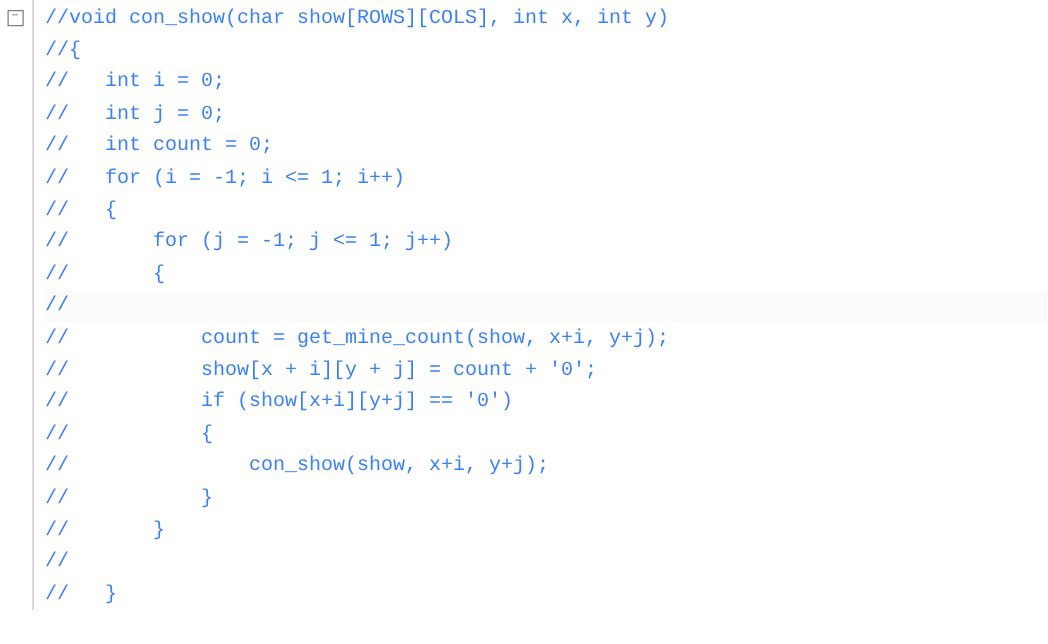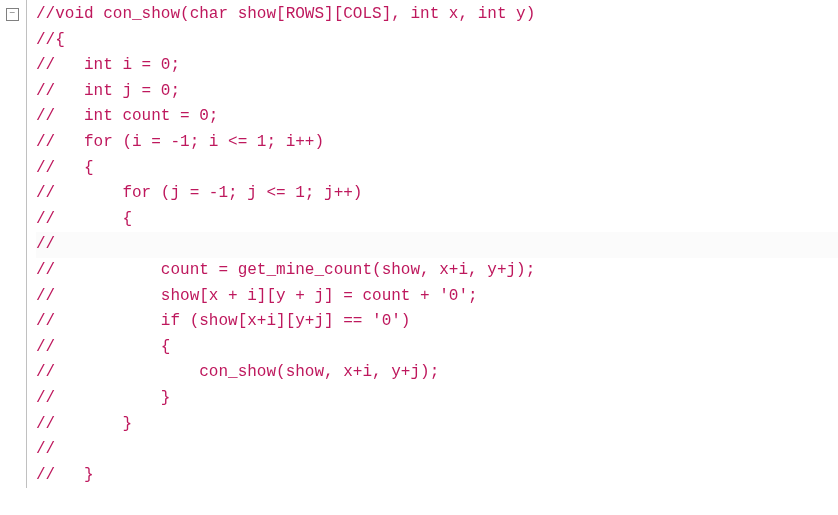--- a/index.html
+++ b/index.html
@@ -55,21 +55,21 @@
     flex: 1;
     white-space: pre;
     padding-top: 2px;
   }
   .line {
     height: 25.6px;
   }
   .line.highlight {
     background: #fbfbfb;
   }
-  .comment { color: #be185d; }
+  .comment { color: #3b82f6; }
 </style>
 </head>
 <body>
 
 <div class="editor">
   <div class="gutter">
     <div class="fold-icon">−</div>
   </div>
   <div class="vline-col">
     <div class="vline"></div>

